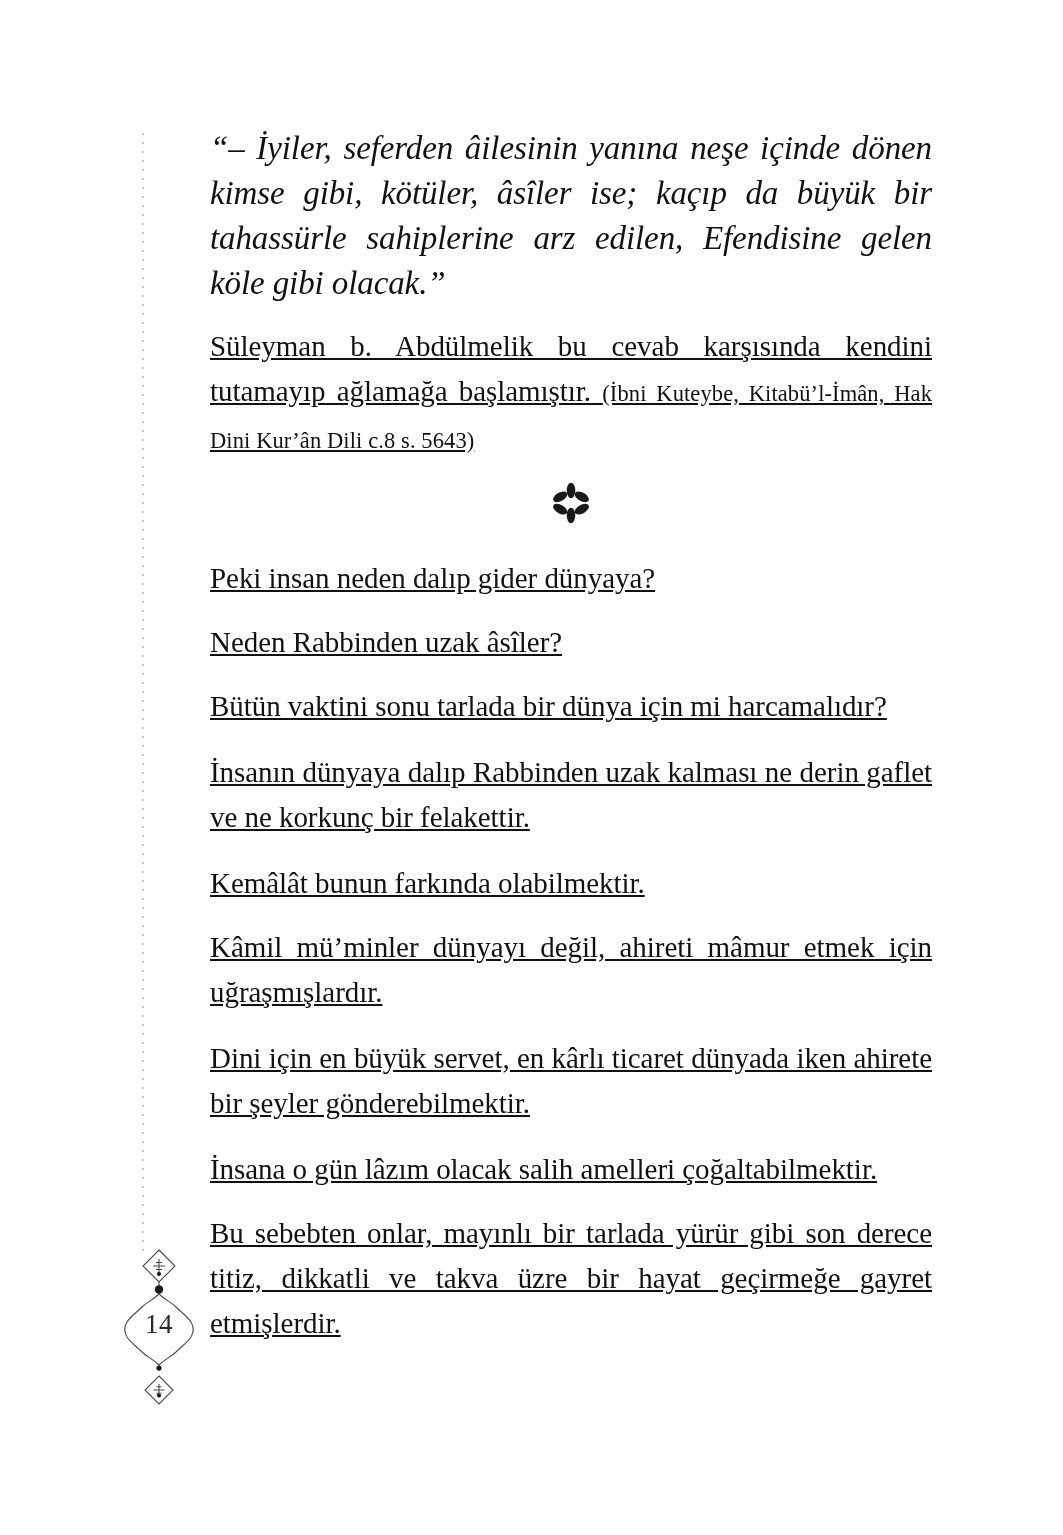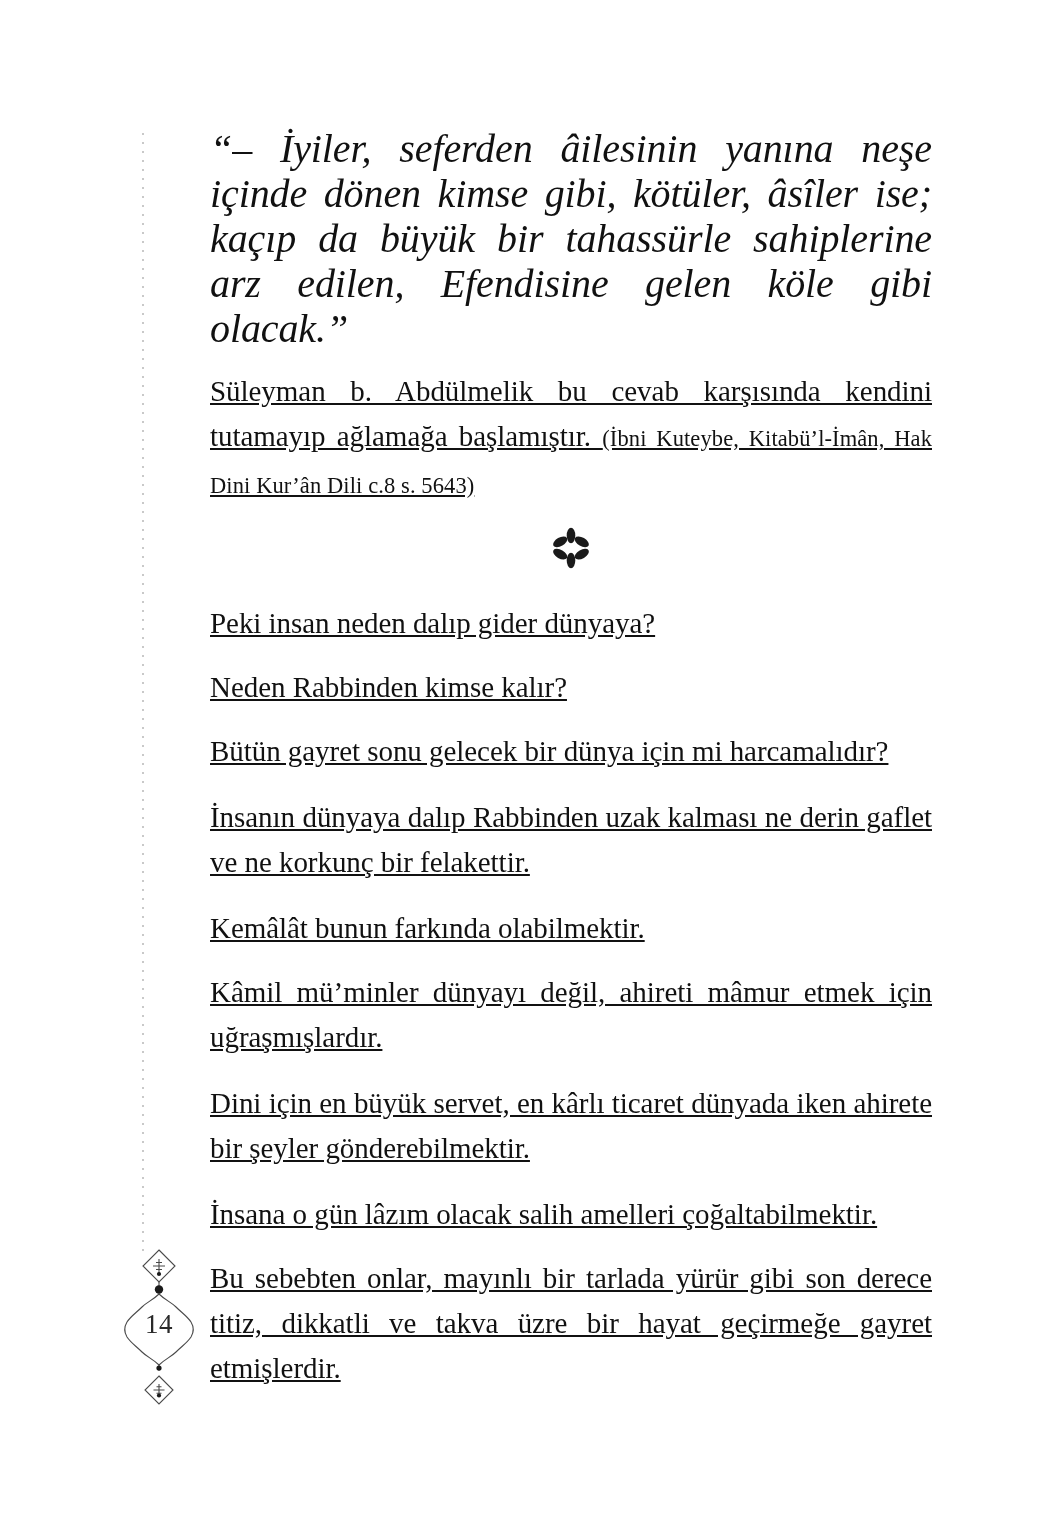--- a/index.html
+++ b/index.html
@@ -32,21 +32,21 @@
   
   #content {
     position: absolute;
     left: 210px;
     top: 126px;
     width: 722px;
   }
 
   .blockquote {
     font-style: italic;
-    font-size: 40px;
+    font-size: 33px;
     line-height: 45px;
     text-align: justify;
     text-justify: inter-word;
     margin: 0 0 18px 0;
     letter-spacing: -0.1px;
   }
 
   .para {
     font-size: 29px;
     line-height: 45px;
@@ -116,22 +116,22 @@
         <ellipse cx="9.2" cy="14.8" rx="4.3" ry="7.8" transform="rotate(60 9.2 14.8)"></ellipse>
         <ellipse cx="30.8" cy="14.8" rx="4.3" ry="7.8" transform="rotate(-60 30.8 14.8)"></ellipse>
         <ellipse cx="9.2" cy="27.2" rx="4.3" ry="7.8" transform="rotate(-60 9.2 27.2)"></ellipse>
         <ellipse cx="30.8" cy="27.2" rx="4.3" ry="7.8" transform="rotate(60 30.8 27.2)"></ellipse>
         <circle cx="20" cy="21" r="3.4" fill="#ffffff"></circle>
       </g>
     </svg>
   </div>
 
   <p class="para">Peki insan neden dalıp gider dünyaya?</p>
-  <p class="para">Neden Rabbinden kimse kalır?</p>
-  <p class="para loose">Bütün gayret sonu gelecek bir dünya için mi harcamalıdır?</p>
+  <p class="para">Neden Rabbinden uzak âsîler?</p>
+  <p class="para loose">Bütün vaktini sonu tarlada bir dünya için mi harcamalıdır?</p>
   <p class="para loose">İnsanın dünyaya dalıp Rabbinden uzak kalması ne derin gaflet ve ne korkunç bir felakettir.</p>
   <p class="para">Kemâlât bunun farkında olabilmektir.</p>
   <p class="para loose">Kâmil mü’minler dünyayı değil, ahireti mâmur etmek için uğraşmışlardır.</p>
   <p class="para loose">Dini için en büyük servet, en kârlı ticaret dünyada iken ahirete bir şeyler gönderebilmektir.</p>
   <p class="para">İnsana o gün lâzım olacak salih amelleri çoğaltabilmektir.</p>
   <p class="para">Bu sebebten onlar, mayınlı bir tarlada yürür gibi son derece titiz, dikkatli ve takva üzre bir hayat geçirmeğe gayret etmişlerdir.</p>
 
 </div>
 
 <div id="folio">

